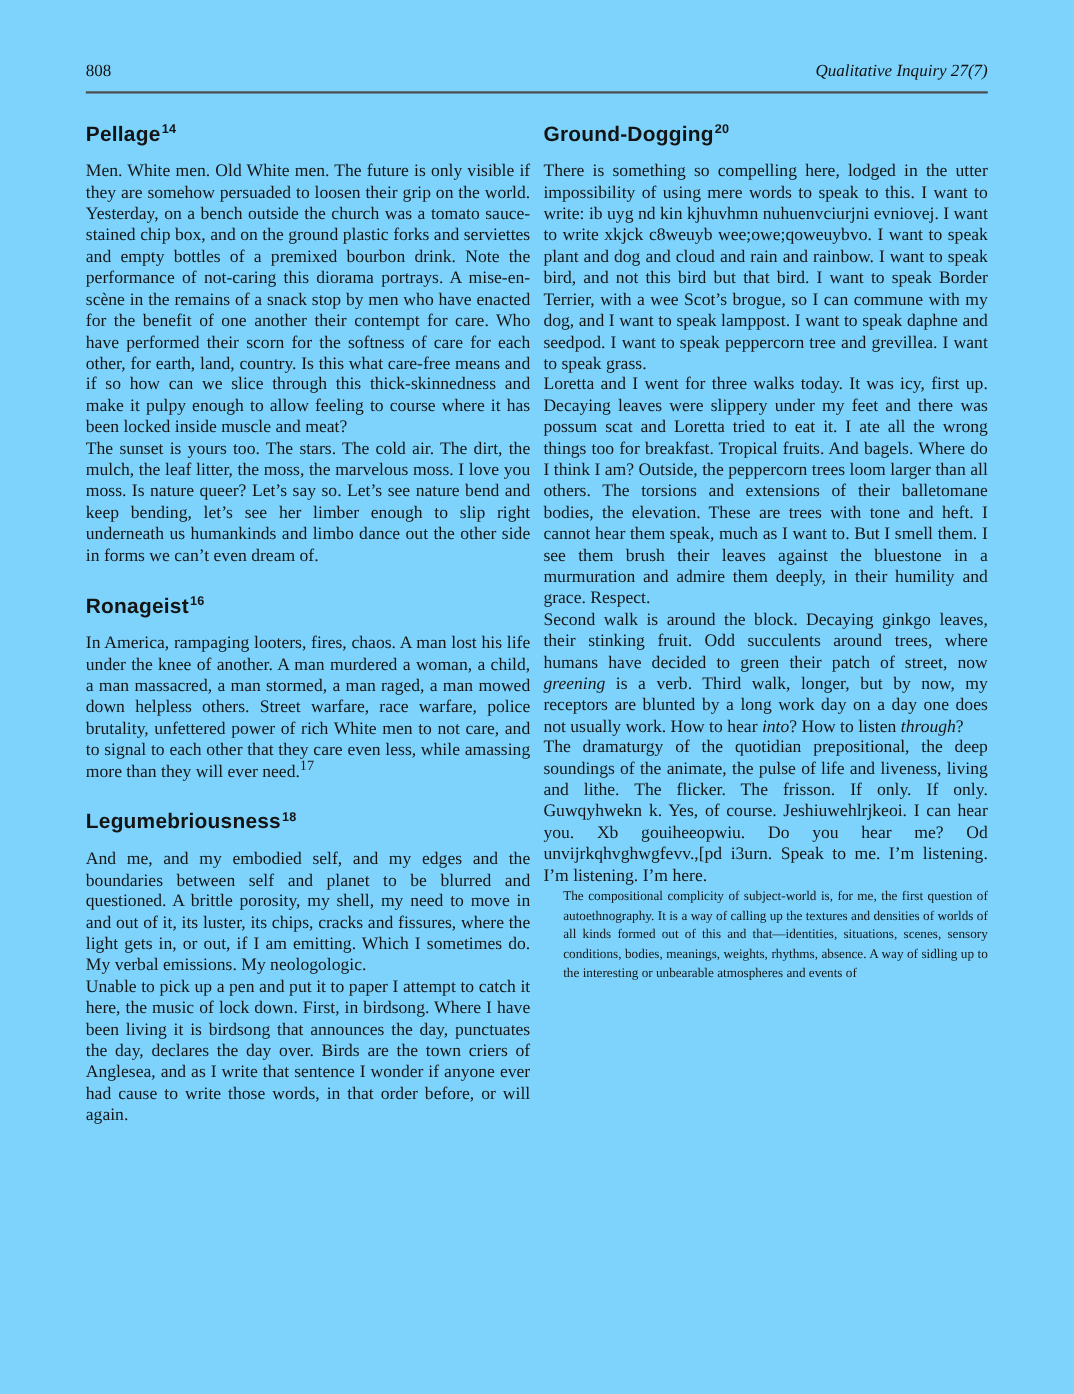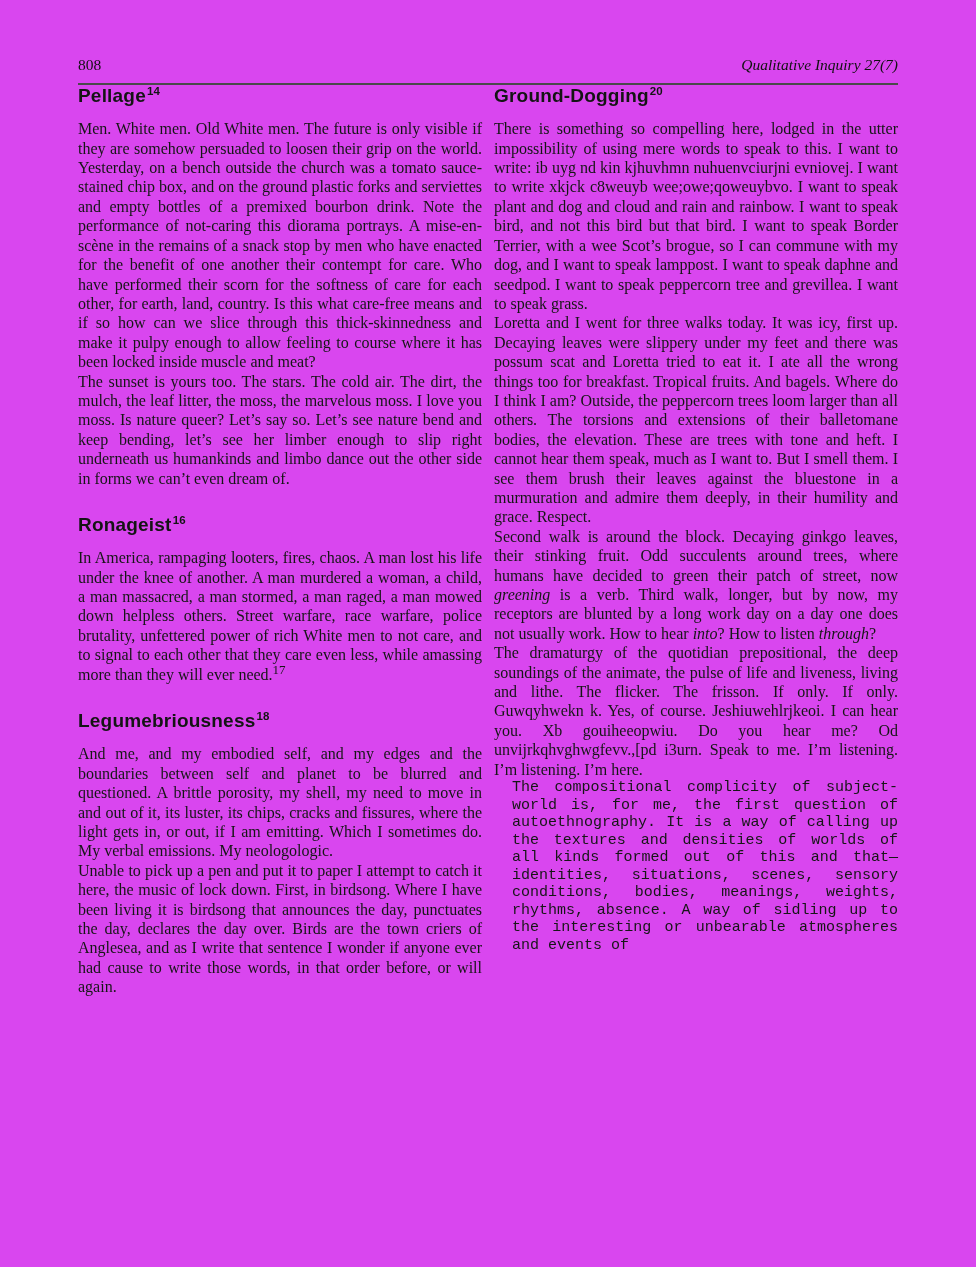--- a/index.html
+++ b/index.html
@@ -5,21 +5,21 @@
   html, body {
     margin: 0;
     padding: 0;
     background: #ffffff;
   }
   .page {
     position: relative;
     width: 976px;
     height: 1267px;
     box-sizing: border-box;
-    background: #d946ef;
+    background: #7dd3fc;
     padding: 56px 78px 24px 78px;
     font-family: "Liberation Serif", serif;
     color: #161616;
     overflow: hidden;
   }
   .page-header {
     display: flex;
     justify-content: space-between;
     align-items: baseline;
     font-size: 15.5px;
@@ -29,20 +29,21 @@
     font-style: italic;
   }
   .header-rule {
     height: 0;
     border-top: 2px solid #4a4a4a;
     margin-top: 9px;
   }
   .columns {
     display: flex;
     gap: 12px;
+    margin-top: 27px;
   }
   .column {
     flex: 1;
     min-width: 0;
   }
   .section-heading {
     font-family: "Liberation Sans", sans-serif;
     font-weight: 700;
     font-size: 19px;
     line-height: 1.12;
@@ -60,26 +61,25 @@
   }
   .body-para {
     font-size: 16px;
     line-height: 19.4px;
     text-align: justify;
     margin: 0;
     hyphens: auto;
     -webkit-hyphens: auto;
   }
   .quote-para {
-    font-size: 15px;
+    font-size: 12px;
     line-height: 17.5px;
     text-align: justify;
     margin: 0 0 0 18px;
     hyphens: auto;
-    font-family: Liberation Mono, monospace;
     -webkit-hyphens: auto;
   }
   .text-sup {
     font-size: 13px;
     line-height: 0;
   }
   em { font-style: italic; }
 </style>
 </head>
 <body>

